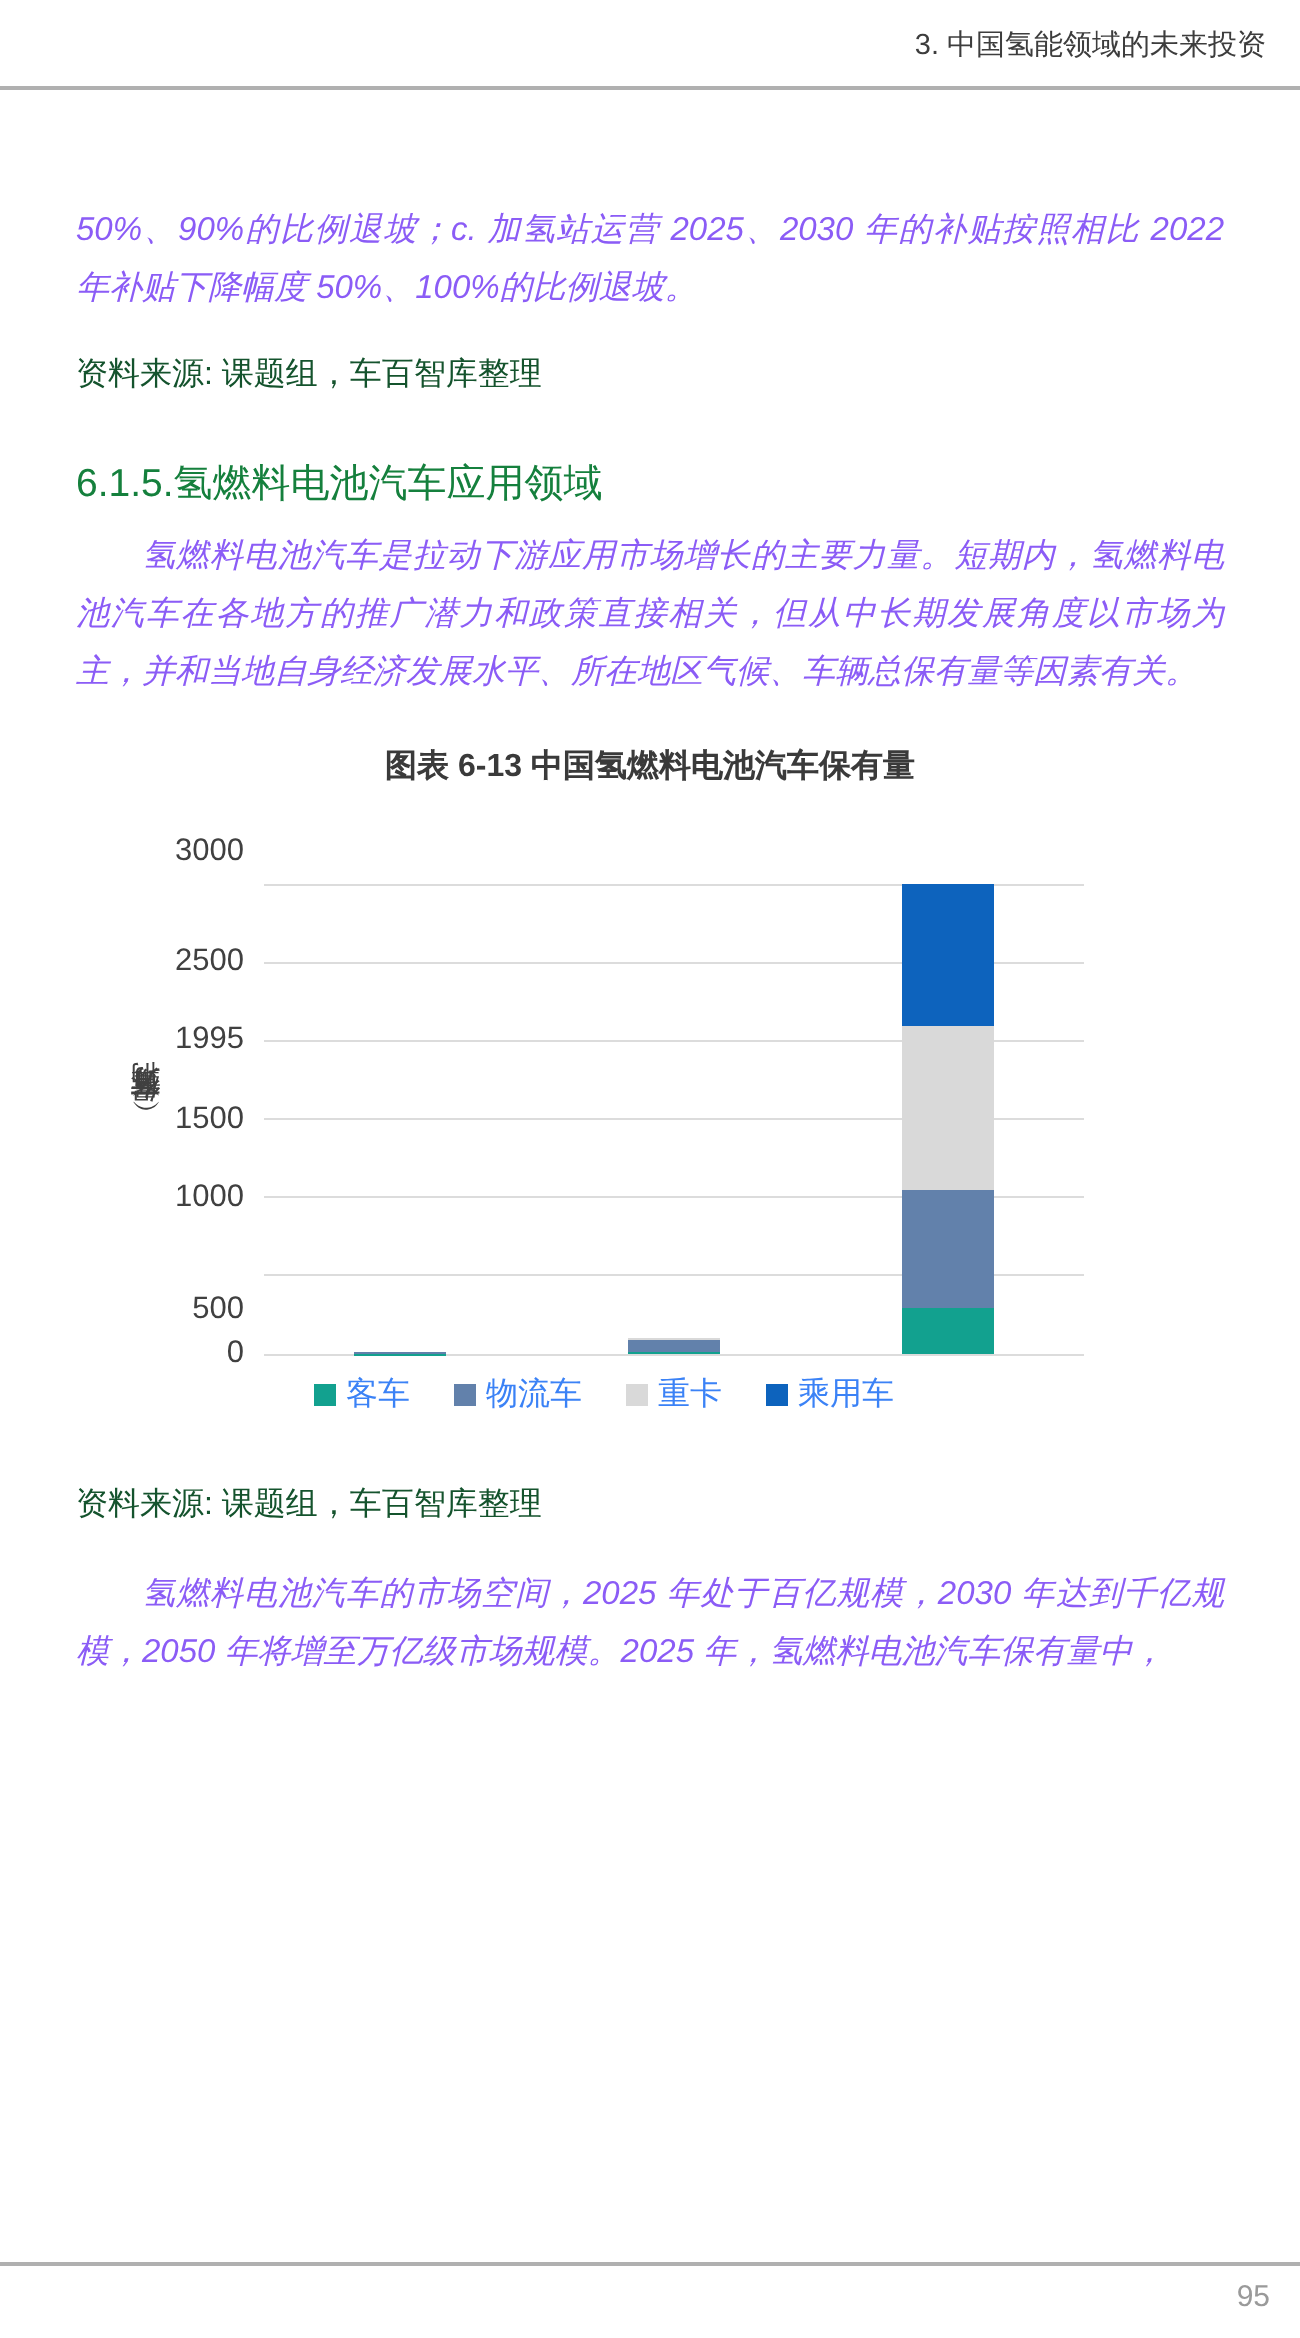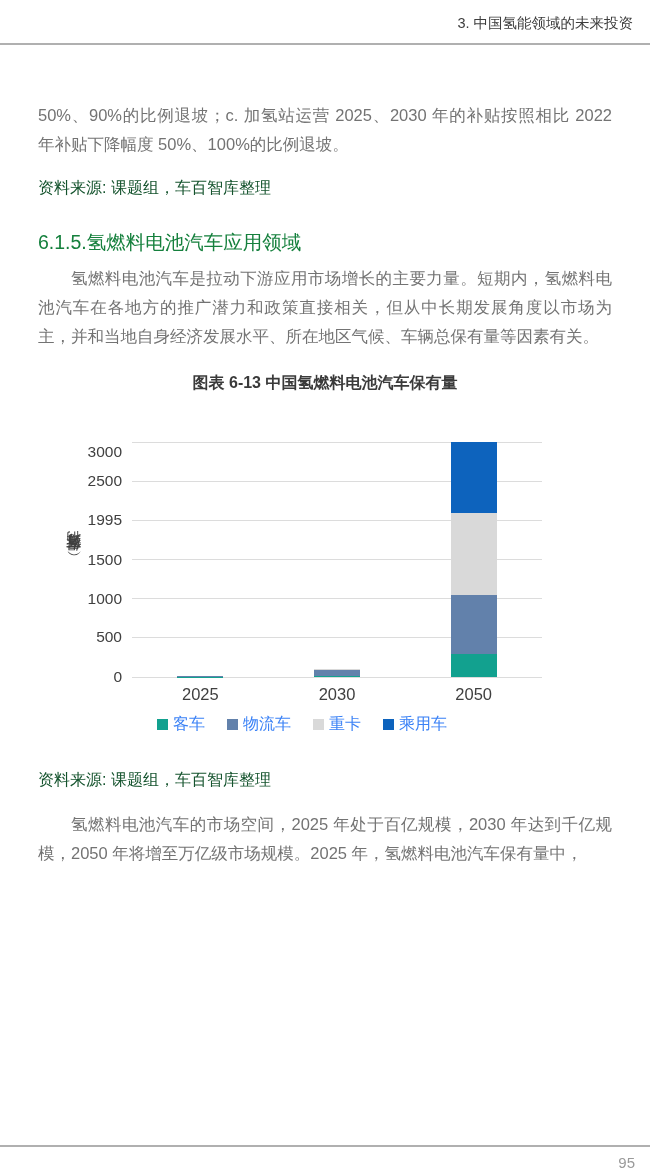--- a/index.html
+++ b/index.html
@@ -10,21 +10,21 @@
     color:#3b3b3b;
   }
   .page-header { padding-top:12px; }
   .page-header .htitle {
     text-align:right; padding-right:17px;
     font-size:14.5px; color:#3d3d3d; line-height:22px;
   }
   .rule { border:none; border-top:2px solid #b0b0b0; margin-top:9px; }
   .content { padding:0 38px; }
   p.body {
-    font-size:16.5px; line-height:29px; text-align:justify; color:#737373;
+    font-size:16.5px; line-height:29px; text-align:justify; color:#8b5cf6;font-style:italic;
   }
   p.cont { margin-top:56px; }
   p.ind { text-indent:2em; }
   p.src { margin-top:14px; font-size:16px; line-height:29px; color:#14532d; }
   h2.sec {
     margin-top:26px; font-size:19.5px; font-weight:400; color:#15803d; line-height:28px;
   }
   p.p1 { margin-top:8px; }
   p.p2 { margin-top:16px; }
   .chart-title {
@@ -50,21 +50,21 @@
   .x-labels { display:flex; margin:8px 0 0 70px; width:410px; }
   .xlabel { flex:1; text-align:center; font-size:16.5px; color:#404040; }
   .legend {
     margin-top:10px; width:480px; display:flex; justify-content:center; gap:22px;
   }
   .legend-item { display:flex; align-items:center; gap:5px; }
   .legend-swatch { width:11px; height:11px; display:inline-block; }
   .legend-label { font-size:16px; color:#3b82f6; }
   p.src2 { margin-top:30px; }
   p.p3 { margin-top:16px; }
-  .page-footer { position:absolute; left:0; right:0; bottom:0; height:24px; }
+  .page-footer { position:absolute; left:0; right:0; bottom:0; height:38px; }
   .page-footer .rule2 { border:none; border-top:2px solid #b0b0b0; }
   .page-num {
     text-align:right; padding:7px 15px 0 0; font-size:15px; color:#9a9a9a;
   }
 </style>
 </head>
 <body>
 
 <header class="page-header">
   <div class="htitle">3. 中国氢能领域的未来投资</div>
@@ -77,26 +77,26 @@
   <h2 class="sec">6.1.5.氢燃料电池汽车应用领域</h2>
   <p class="body ind p1">氢燃料电池汽车是拉动下游应用市场增长的主要力量。短期内，氢燃料电池汽车在各地方的推广潜力和政策直接相关，但从中长期发展角度以市场为主，并和当地自身经济发展水平、所在地区气候、车辆总保有量等因素有关。</p>
 
   <div class="chart-title">图表 6-13 中国氢燃料电池汽车保有量</div>
 
   <figure class="chart-figure">
     <div class="chart-area">
       <div class="y-label">保有量（万辆）</div>
       <div class="y-ticks" id="yTicks">
           <div class="ytick" style="bottom: -9px;">0</div>
-          <div class="ytick" style="bottom: 31px;">500</div>
+          <div class="ytick" style="bottom: 13px;">500</div>
           <div class="ytick" style="bottom: 69.3333px;">1000</div>
           <div class="ytick" style="bottom: 108.5px;">1500</div>
           <div class="ytick" style="bottom: 147.667px;">1995</div>
           <div class="ytick" style="bottom: 186.833px;">2500</div>
-          <div class="ytick" style="bottom: 216px;">3000</div>
+          <div class="ytick" style="bottom: 242px;">3000</div>
         </div>
       <div class="plot" id="plotArea">
           <div class="gridline" style="bottom: 234.5px;"></div>
           <div class="gridline" style="bottom: 195.333px;"></div>
           <div class="gridline" style="bottom: 156.167px;"></div>
           <div class="gridline" style="bottom: 117px;"></div>
           <div class="gridline" style="bottom: 77.8333px;"></div>
           <div class="gridline" style="bottom: 38.6667px;"></div>
           <div class="gridline" style="bottom: -0.5px;"></div>
         <div class="bars" id="bars">
@@ -120,25 +120,20 @@
               <div class="bar">
                 <div class="seg" style="height: 23.5px; background: rgb(18, 161, 143);"></div>
                 <div class="seg" style="height: 58.75px; background: rgb(98, 129, 171);"></div>
                 <div class="seg" style="height: 82.25px; background: rgb(217, 217, 217);"></div>
                 <div class="seg" style="height: 70.5px; background: rgb(13, 99, 189);"></div>
               </div>
             </div>
           </div>
       </div>
     </div>
-    <div class="x-labels" id="xLabels">
-        <div class="xlabel">2025</div>
-        <div class="xlabel">2030</div>
-        <div class="xlabel">2050</div>
-      </div>
     <div class="legend" id="legend">
         <div class="legend-item">
           <span class="legend-swatch" style="background: rgb(18, 161, 143);"></span>
           <span class="legend-label">客车</span>
         </div>
         <div class="legend-item">
           <span class="legend-swatch" style="background: rgb(98, 129, 171);"></span>
           <span class="legend-label">物流车</span>
         </div>
         <div class="legend-item">

